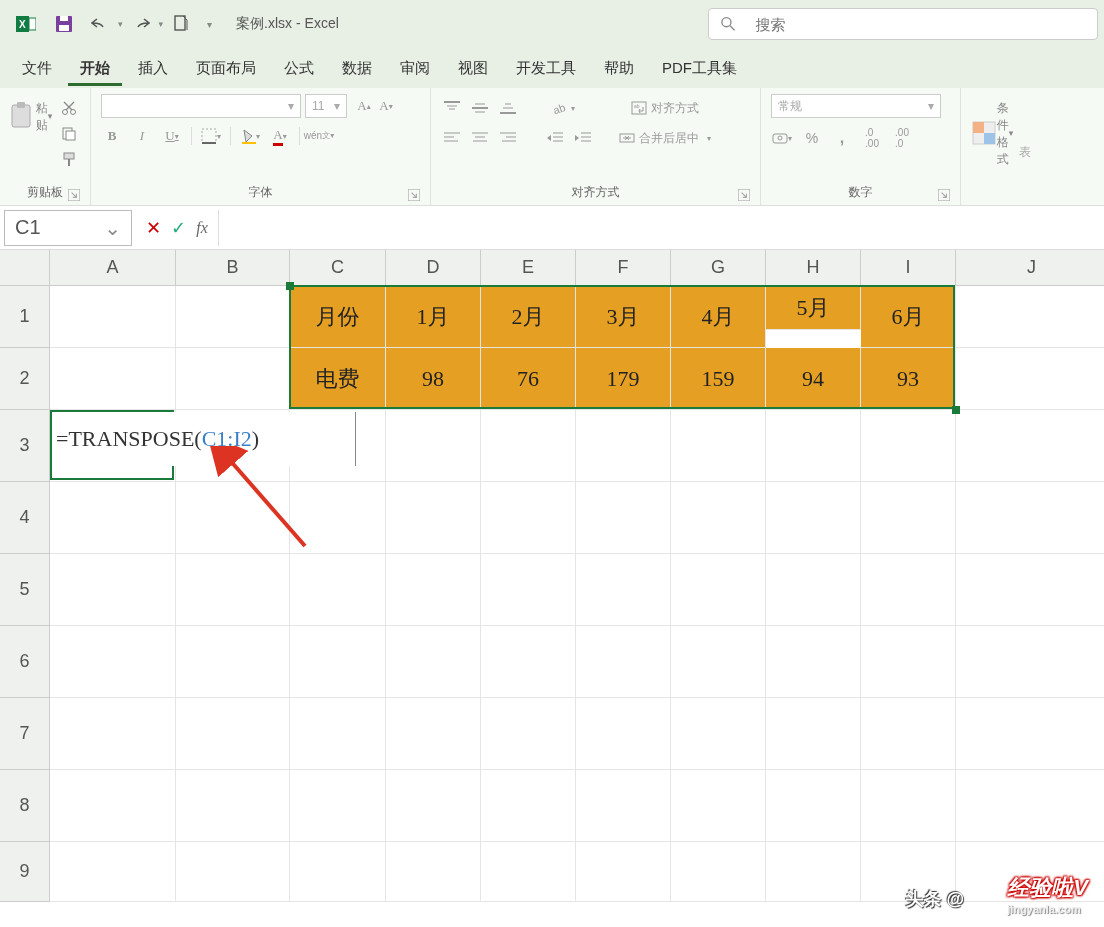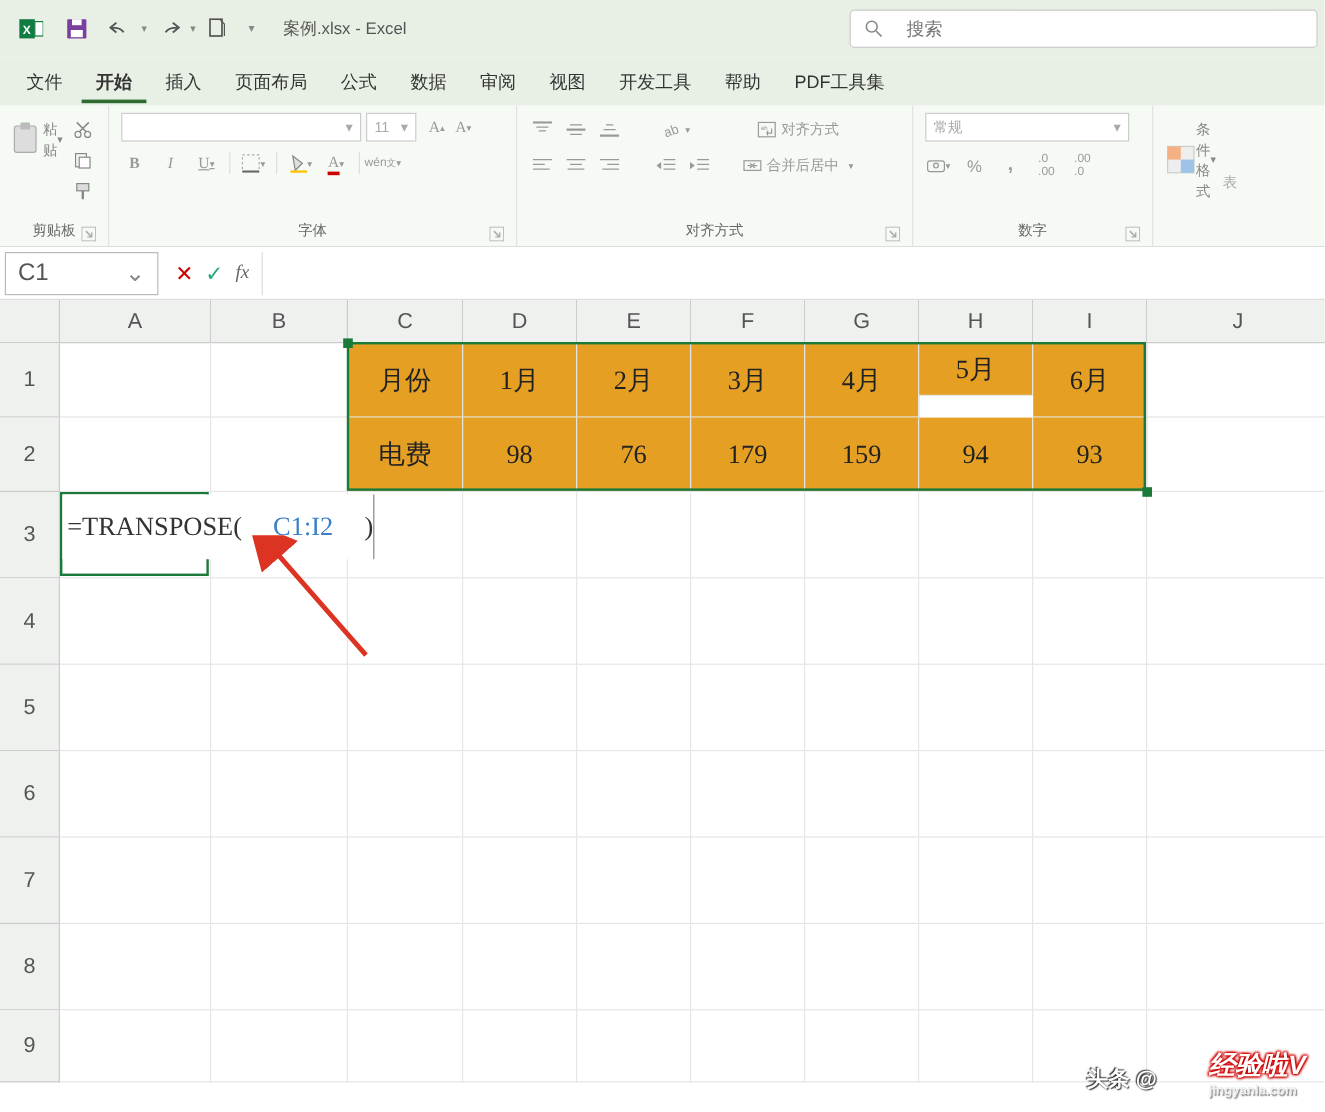--- a/index.html
+++ b/index.html
@@ -525,21 +525,21 @@
             <div class="cell" style="width: 95px; height: 60px;"></div>
             <div class="cell" style="width: 95px; height: 60px;"></div>
             <div class="cell" style="width: 95px; height: 60px;"></div>
             <div class="cell" style="width: 95px; height: 60px;"></div>
             <div class="cell" style="width: 152px; height: 60px;"></div>
           </div>
           <div class="selection-border" style="left: 239px; top: -1px; width: 666px; height: 124px;"></div>
           <div class="sel-handle" style="left: 236px; top: -4px;"></div>
           <div class="sel-handle" style="left: 902px; top: 120px;"></div>
           <div class="active-cell-border" style="left: 0px; top: 124px; width: 124px; height: 70px;"></div>
-          <div class="formula-editing" style="left: 2px; top: 126px; width: 260px; height: 54px; justify-content: space-between;">
+          <div class="formula-editing" style="left: 2px; top: 126px; width: 304px; height: 54px;">
             <span>=TRANSPOSE(</span>
             <span class="part-ref">C1:I2</span>
             <span>)</span>
           </div>
           <div class="arrow-annot" style="left: 160px; top: 160px;">
             <svg width="110" height="110" viewBox="0 0 110 110">
               <defs>
                 <marker id="ah" markerWidth="10" markerHeight="10" refX="2" refY="5" orient="auto">
                   <path d="M0 0 L10 5 L0 10 Z" fill="#d32"></path>
                 </marker>

